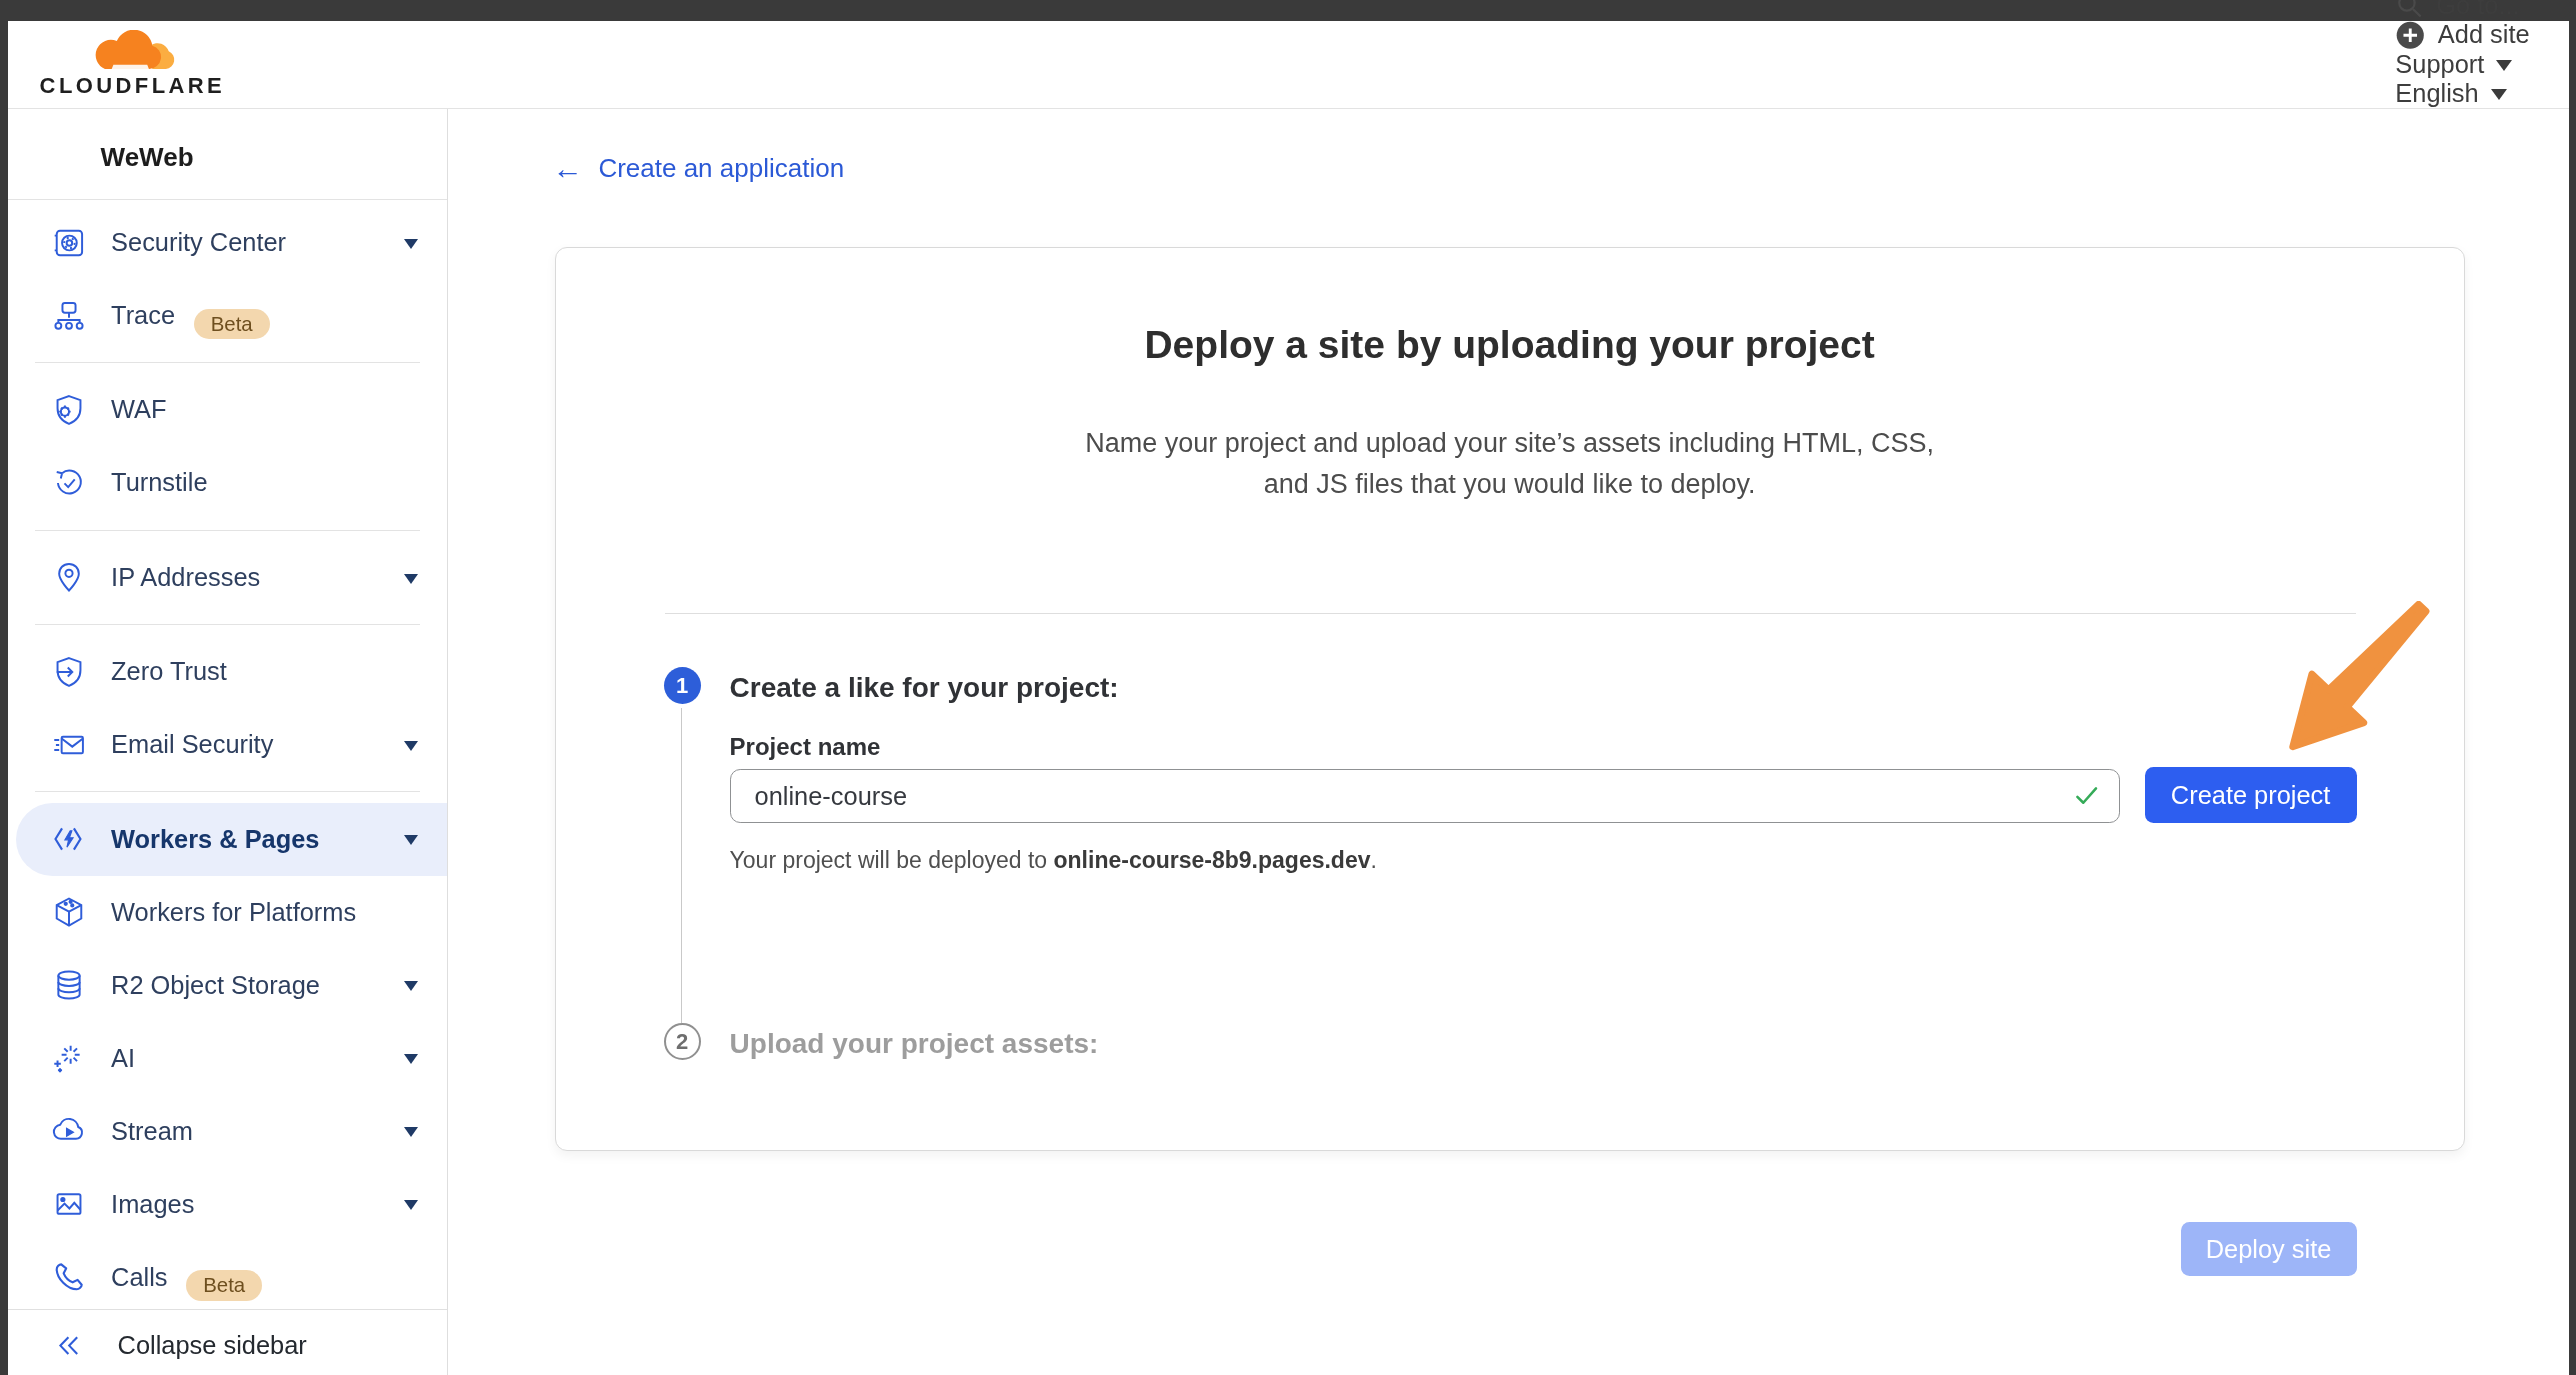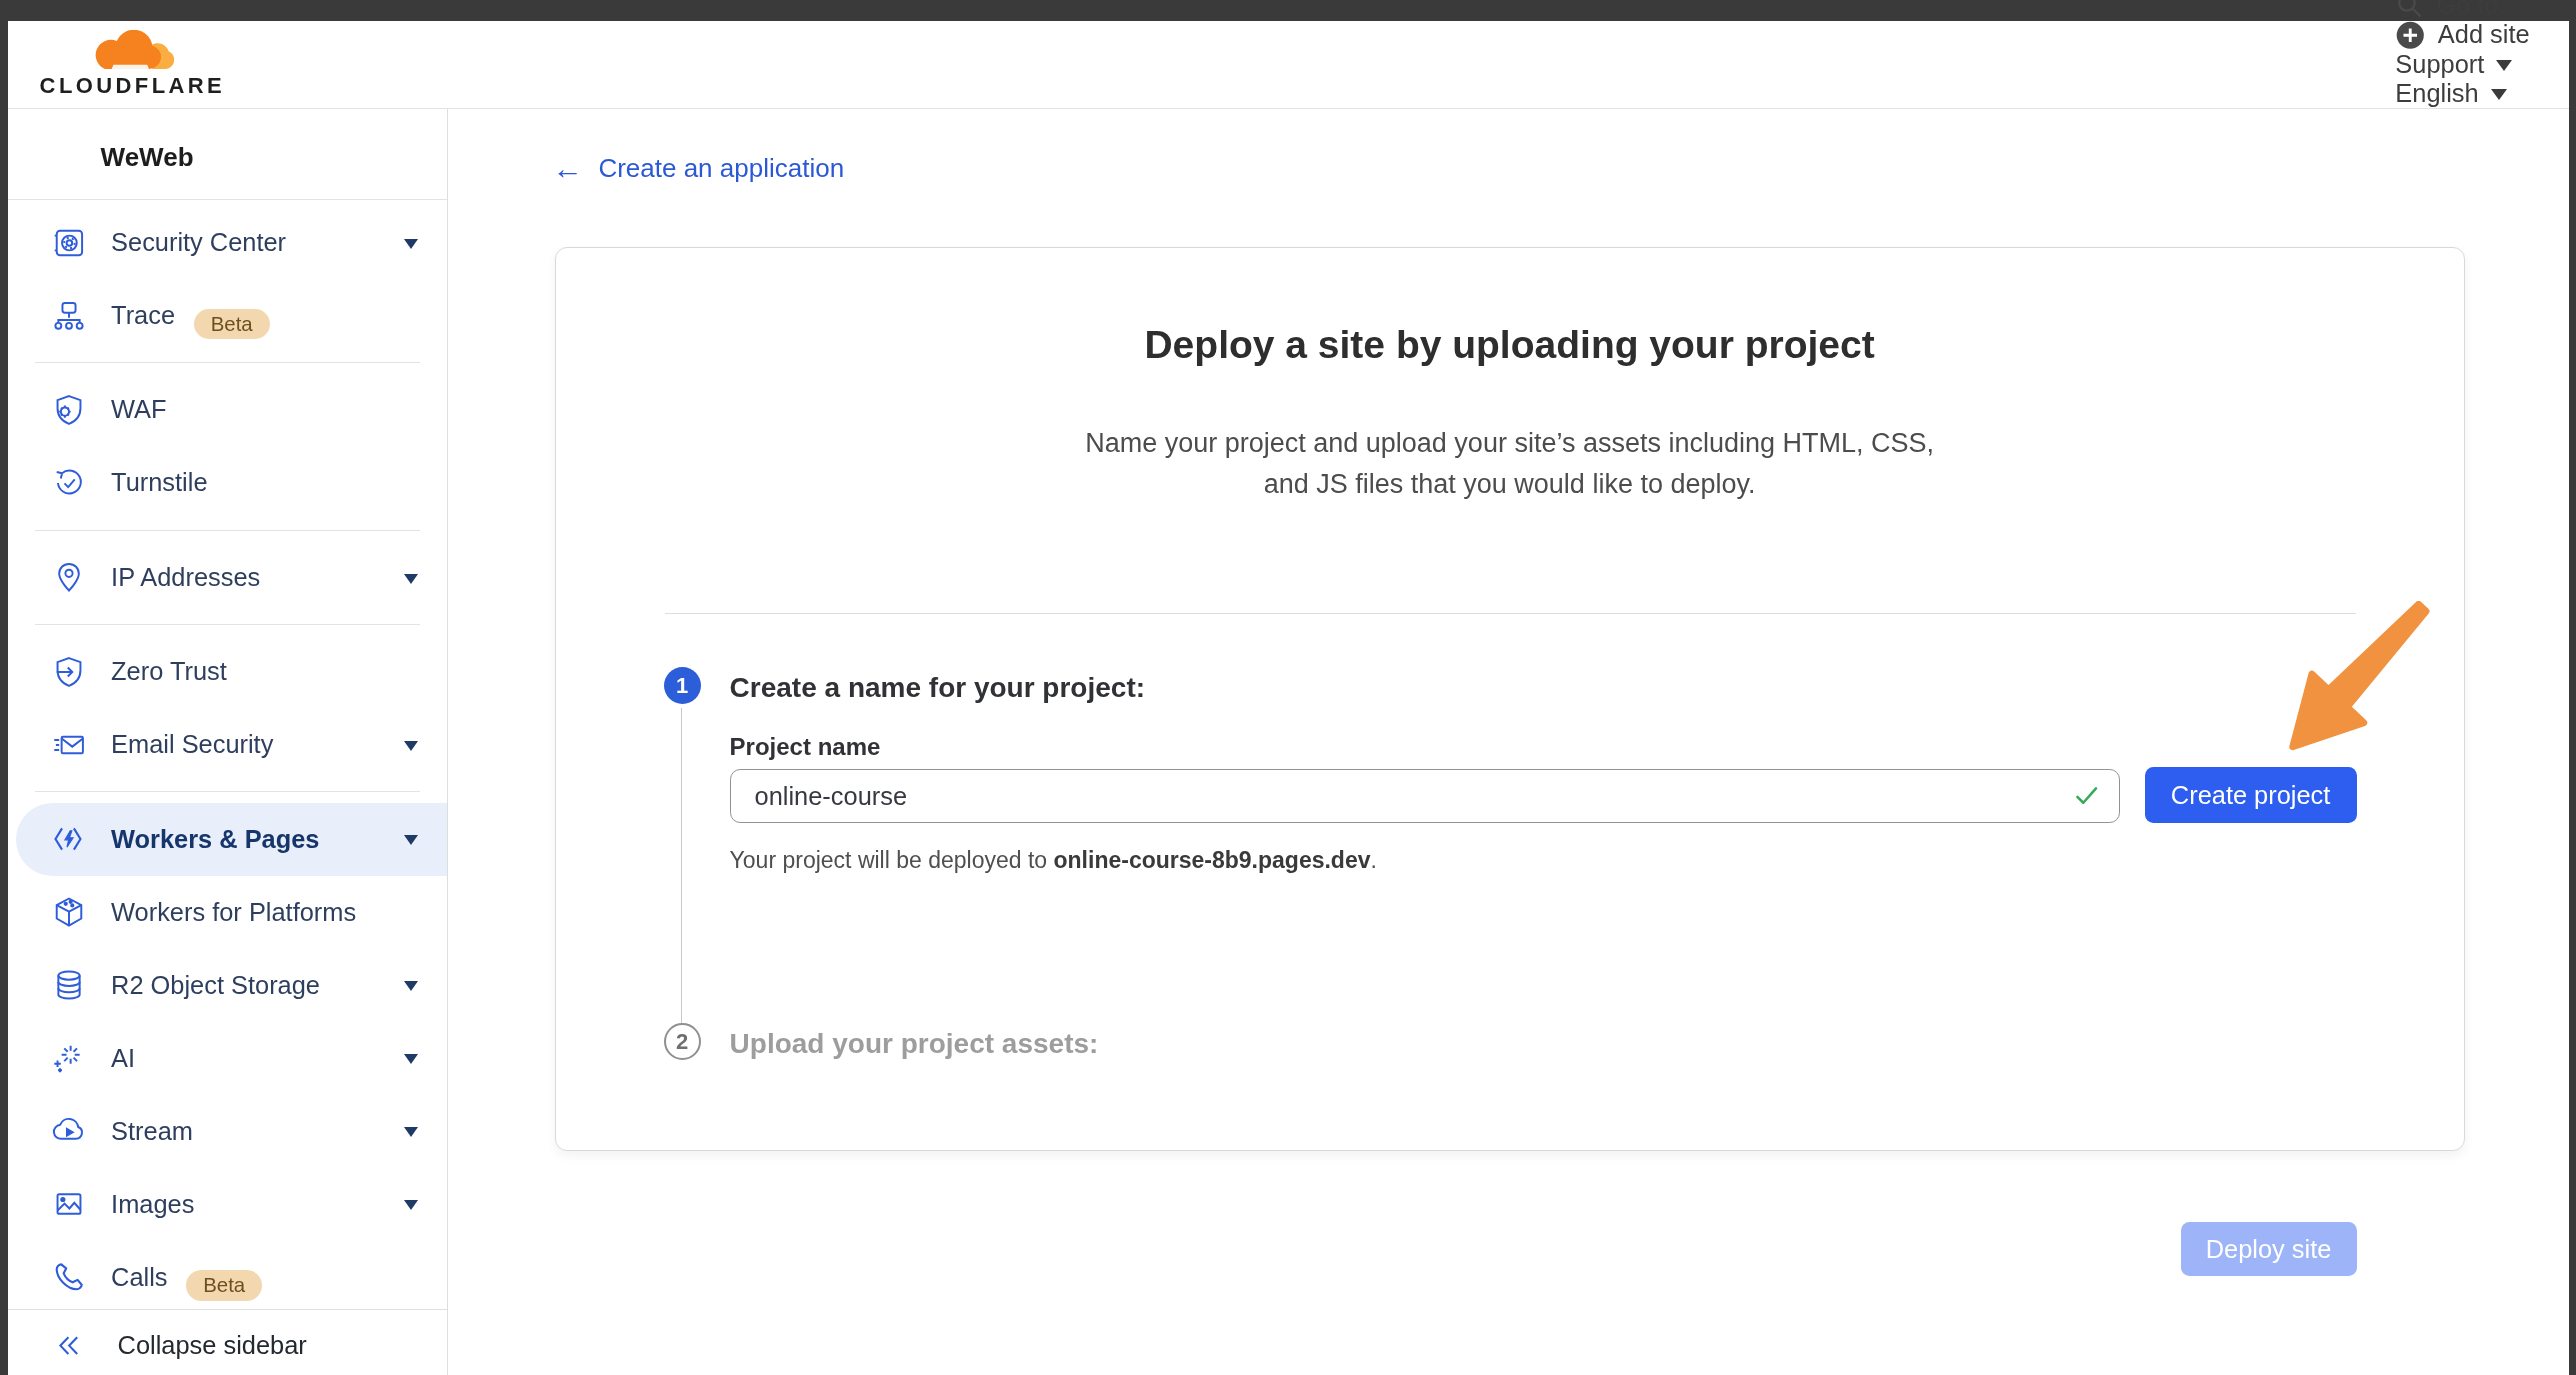--- a/index.html
+++ b/index.html
@@ -322,21 +322,21 @@
           <div class="card-desc">
             <span>Name your project and upload your site’s assets including HTML, CSS,</span><br>
             <span>and JS files that you would like to deploy.</span>
           </div>
           <div class="card-divider"></div>
           <div class="connector"></div>
 
           <div class="step-circle step1-circle">
             <span>1</span>
           </div>
-          <div class="step-title" style="top:424px;">Create a name for your project:</div>
+          <div class="step-title" style="top:424px;">Create a like for your project:</div>
 
           <div class="field-label">Project name</div>
 
           <div class="input-wrap">
             <input type="text" value="online-course" style="">
             <span class="input-check">
               <svg width="25.4" height="24" viewBox="0 0 30 28" fill="none" stroke="#35ab58" stroke-width="3" stroke-linecap="round" stroke-linejoin="round">
                 <path d="M4 15 L11 22 L26 5"></path>
               </svg>
             </span>

